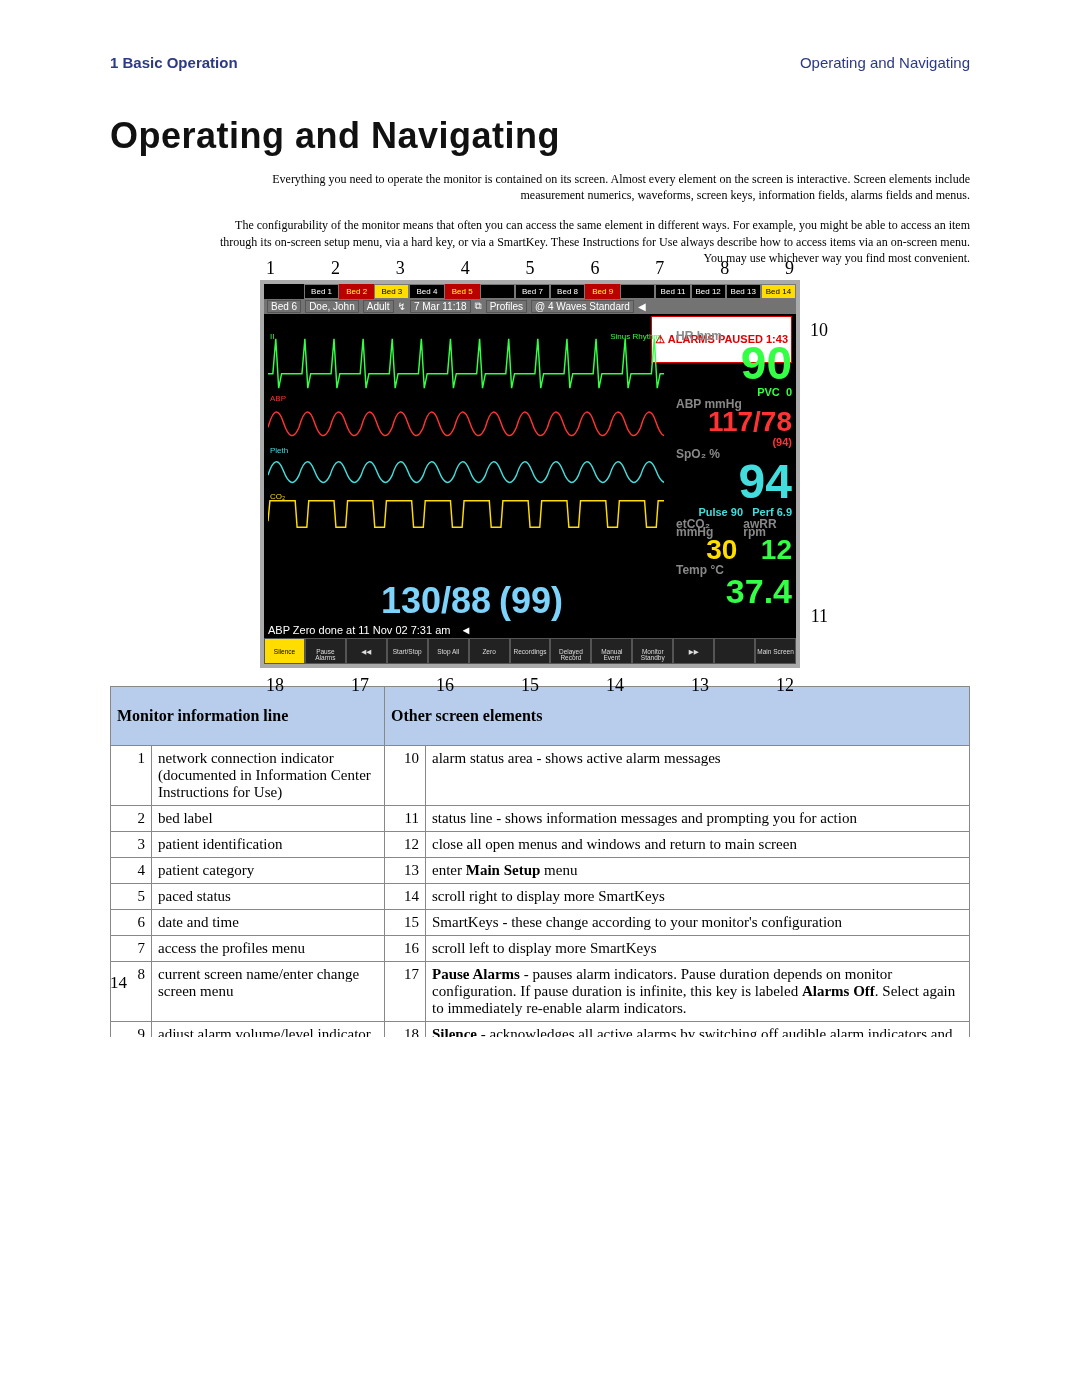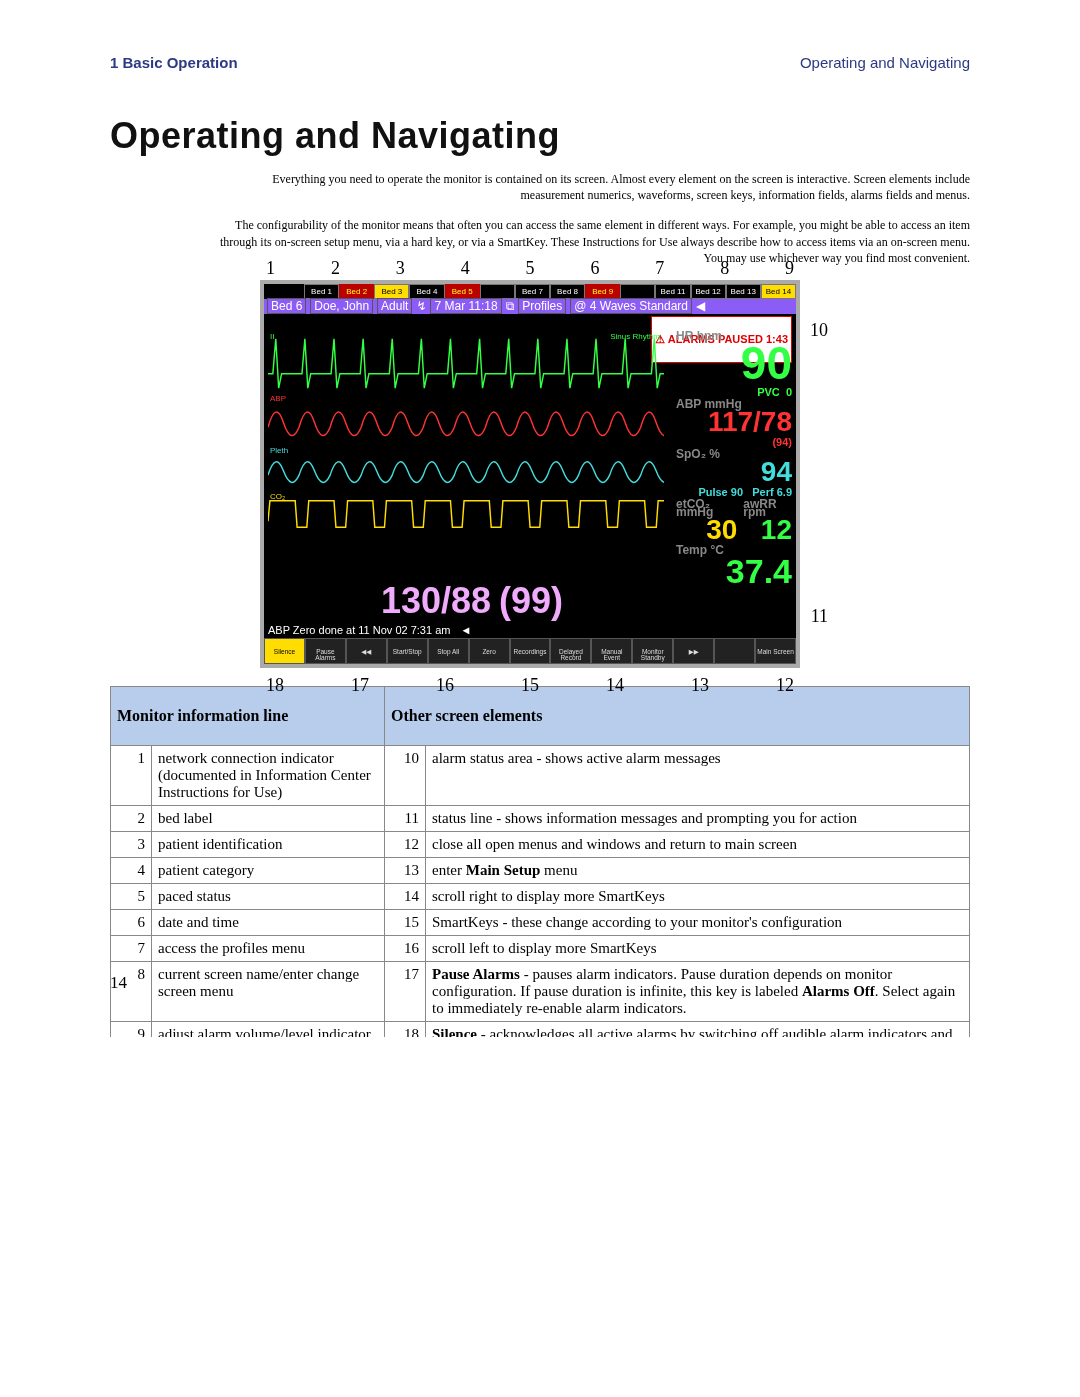--- a/index.html
+++ b/index.html
@@ -17,38 +17,38 @@
   .callouts-top { top:-22px; }
   .callouts-bot { bottom:-28px; }
   .call-r10 { position:absolute; right:-28px; top:40px; font-size:18px; }
   .call-r11 { position:absolute; right:-28px; top:326px; font-size:18px; }
 
   .monitor { width:540px; height:388px; background:#000; border:4px solid #aaa; box-sizing:border-box; position:relative; overflow:hidden; font-family:Arial,Helvetica,sans-serif; }
   .beds { display:flex; height:15px; background:#000;margin-left:40px; }
   .bed  { flex:1; border:1px solid #777; font-size:8px; color:#fff; text-align:center; line-height:13px; }
   .bed.r { color:#ff2; background:#b00; border-color:#b00; }
   .bed.y { color:#000; background:#fd0; }
-  .infoline { display:flex; height:15px; background:#8b5cf6; color:#fff; font-size:12px; align-items:center; gap:4px; padding:0 3px; }
+  .infoline { display:flex; height:15px; background:#737373; color:#fff; font-size:10px; align-items:center; gap:4px; padding:0 3px; }
   .infoline .seg { border:1px solid #555; padding:0 3px; }
   .alarm-bar { position:absolute; right:4px; top:32px; background:#fff; color:#d00; font-weight:bold; font-size:11px; padding:16px 3px; border:1px solid #d00; }
   .wave-area { position:absolute; left:4px; top:48px; right:120px; bottom:42px; }
   .wave { position:absolute; left:0; right:12px; }
   .wave svg { width:100%; height:100%; }
   .wv-lbl { position:absolute; left:2px; font-size:8px; color:#3f4; top:0; }
   .nums { position:absolute; right:4px; top:48px; width:116px; bottom:42px; font-weight:bold; text-align:right; }
   .nums .card { margin-bottom:2px; }
   .nums .lbl { font-size:12px; color:#888; text-align:left; line-height:8px; }
   .nums .big { font-size:46px; line-height:1; }
   .nums .med { font-size:28px; line-height:1; }
   .nums .sm  { font-size:11px; line-height:1.1; }
   .g1 { color:#3f4; }  
   .r1 { color:#f33; }  
   .c1 { color:#4dd; }  
   .y1 { color:#fd0; }  
-  .nbp-row { position:absolute; left:4px; right:120px; bottom:42px; height:44px; color:#f0abfc; font-size:36px; font-weight:bold; display:flex; gap:8px; justify-content:center; align-items:flex-end; }
+  .nbp-row { position:absolute; left:4px; right:120px; bottom:42px; height:44px; color:#7dd3fc; font-size:36px; font-weight:bold; display:flex; gap:8px; justify-content:center; align-items:flex-end; }
   .status-line { position:absolute; left:4px; right:4px; bottom:26px; height:15px; color:#fff; font-size:11px; display:flex; align-items:center; }
   .smartkeys { position:absolute; left:0; right:0; bottom:0; height:26px; display:flex; }
   .sk { flex:1; border:1px solid #555; background:#222; color:#ddd; font-size:6.5px; text-align:center; line-height:1; padding-top:10px; position:relative; }
   .sk:first-child { background:#fd0; color:#000; }
   .sk:last-child, .sk:nth-last-child(2) { }
 
   
   table.legend { width:860px; border-collapse:collapse; margin-top:18px; font-size:15px; }
   table.legend th { background:#b8cdec; font-weight:bold; font-size:16px; text-align:left; padding:20px 6px; border:1px solid #888; }
   table.legend td { border:1px solid #888; padding:4px 6px; vertical-align:top; }
@@ -142,21 +142,21 @@
             <span>0</span>
           </div>
         </div>
         <div class="card">
           <div class="lbl r1">ABP mmHg</div>
           <div class="med r1">117/78</div>
           <div class="sm r1">(94)</div>
         </div>
         <div class="card">
           <div class="lbl c1">SpO₂ %</div>
-          <div class="big c1" style="font-size:28px">94</div>
+          <div class="big c1" style="font-size:48px">94</div>
           <div class="sm c1">
             <span>Pulse</span>
             <span>90</span> &nbsp;
             <span>Perf</span>
             <span>6.9</span>
           </div>
         </div>
         <div class="card" style="display:flex;gap:6px;justify-content:flex-end">
           <div>
             <div class="lbl y1">etCO₂ mmHg</div>

